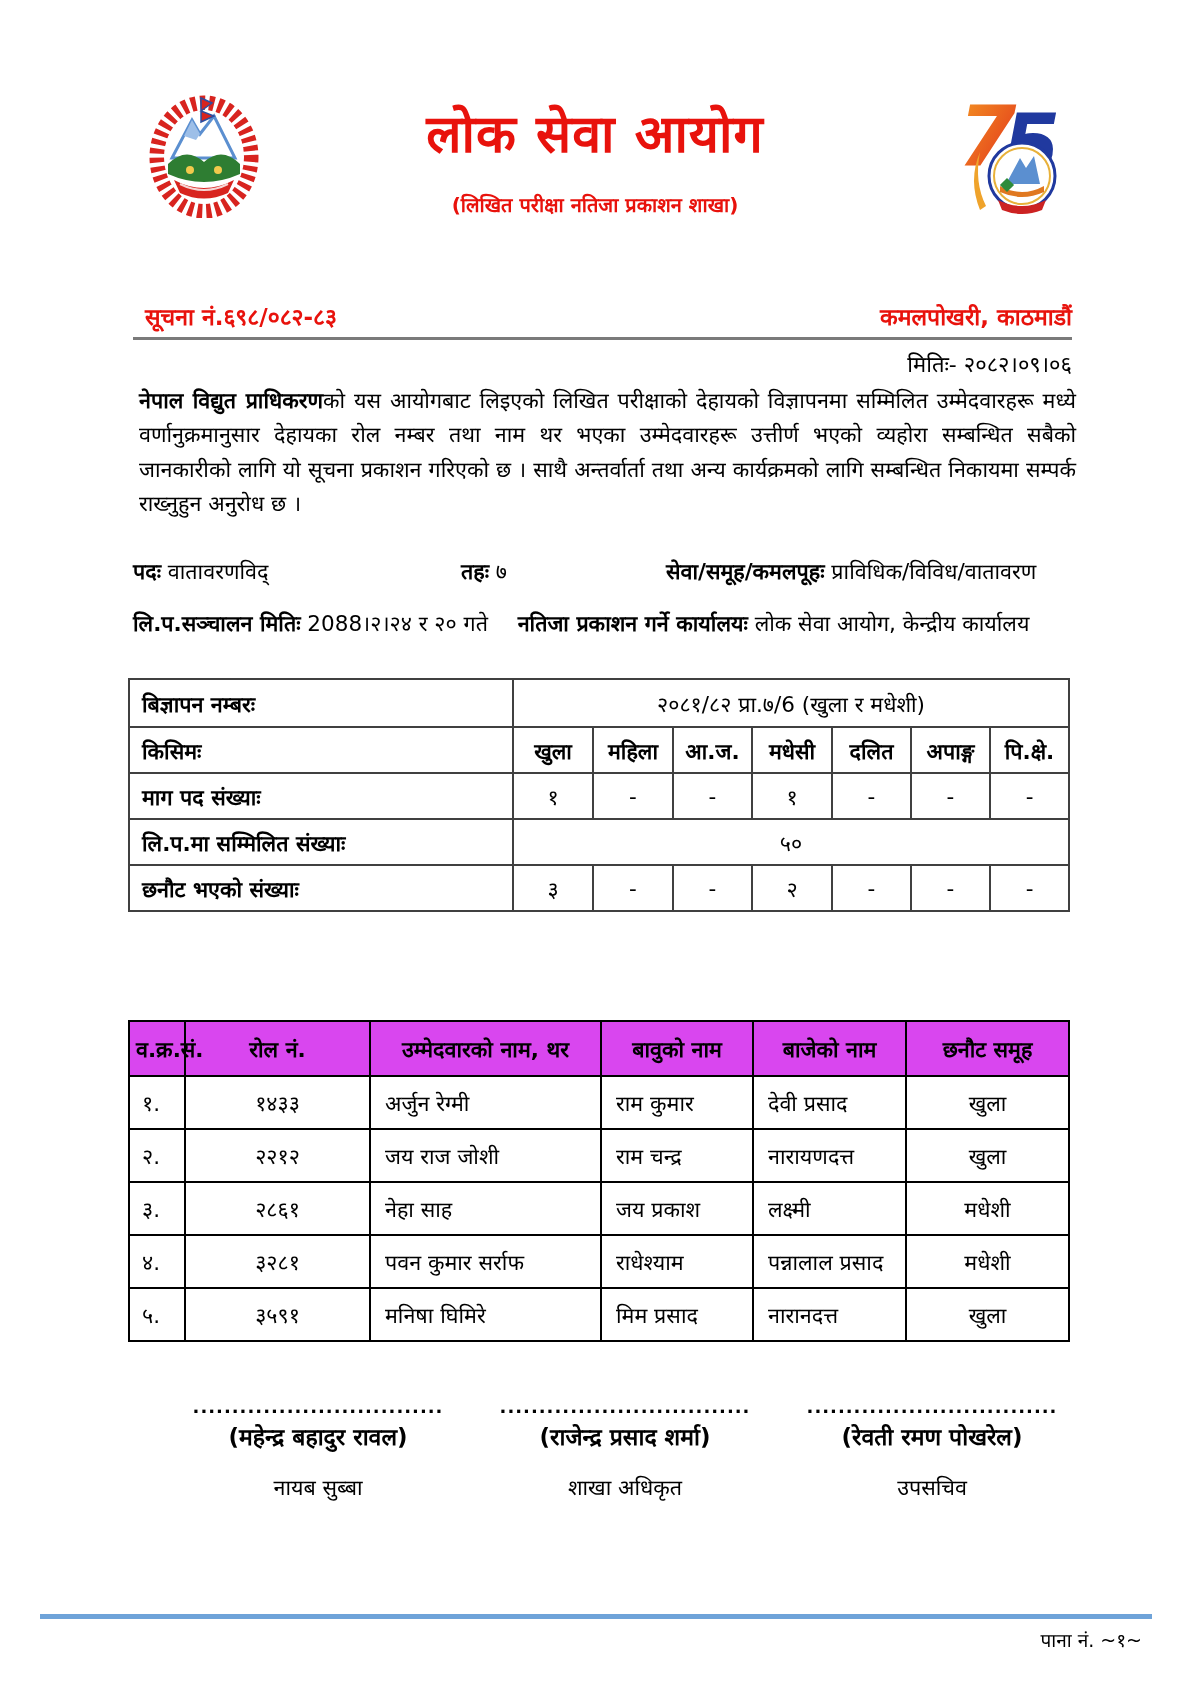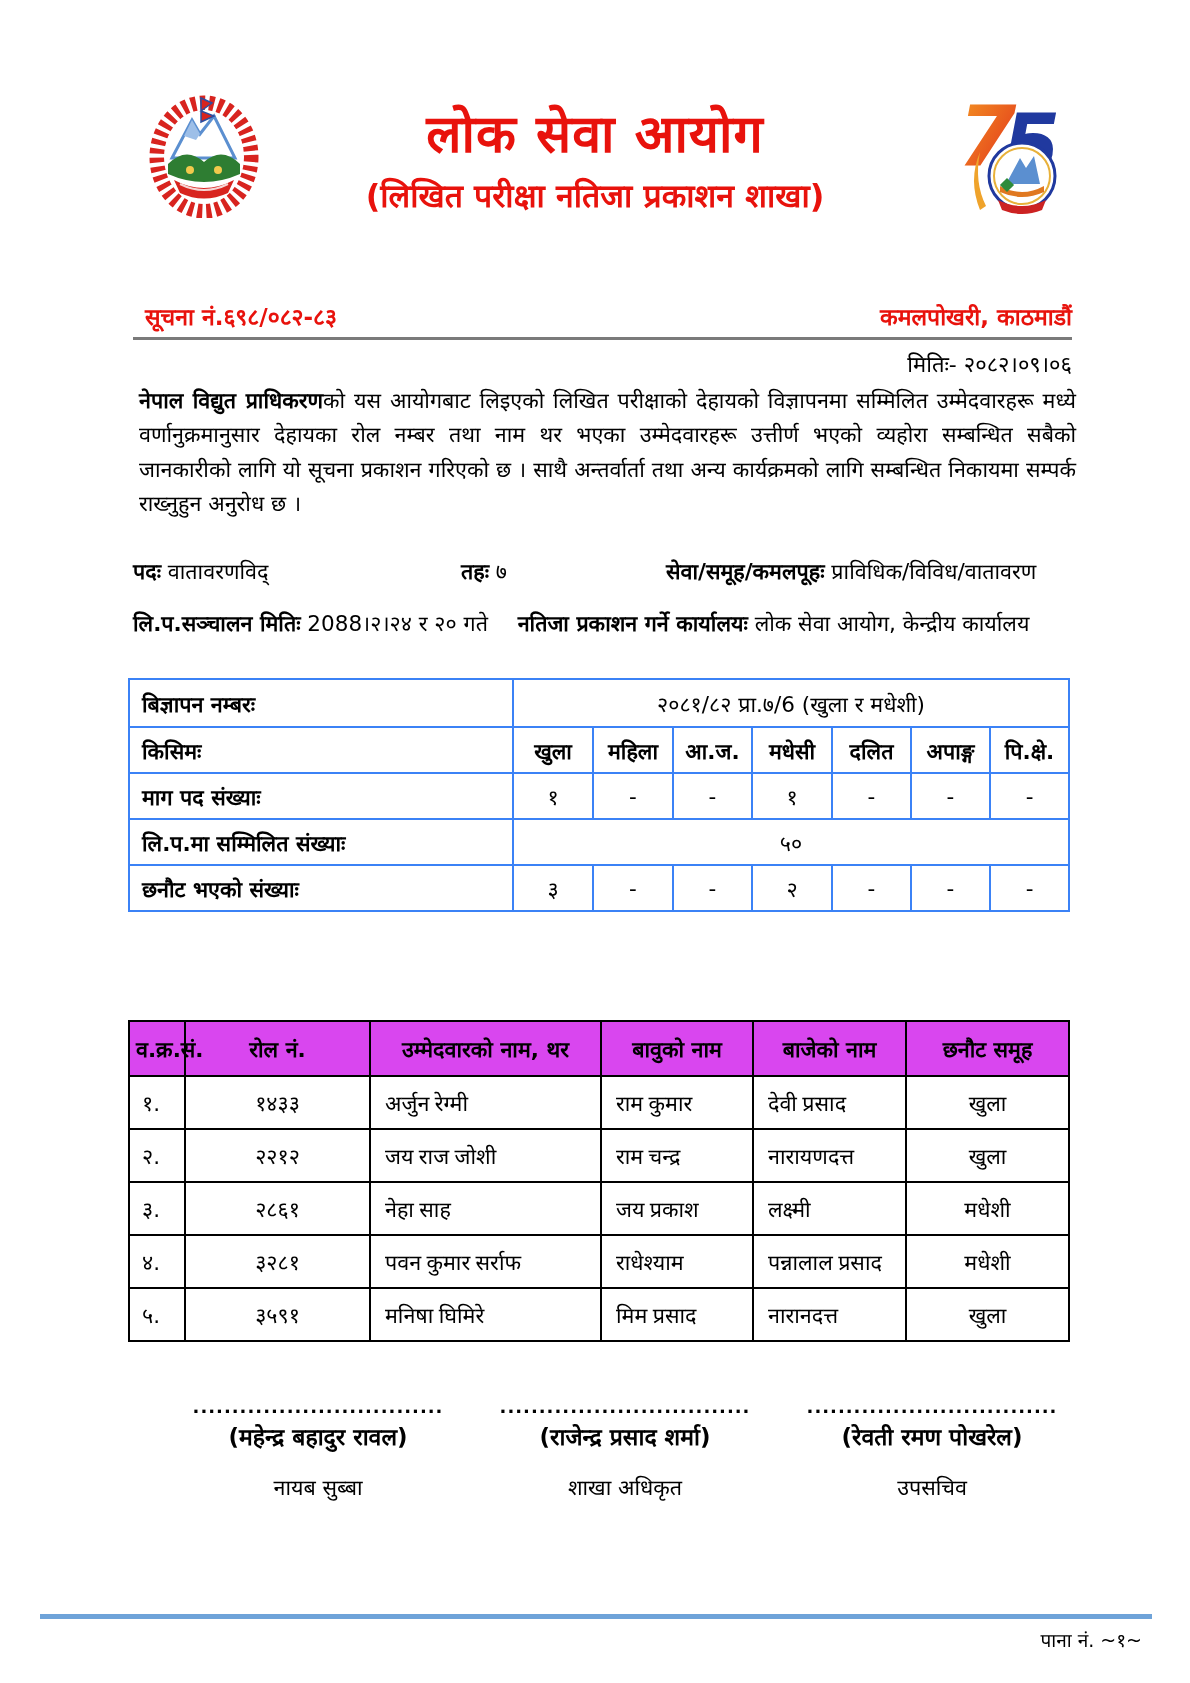--- a/index.html
+++ b/index.html
@@ -8,21 +8,21 @@
   .page {
     position:relative; width:1190px; height:1683px; margin:0 auto;
     background:#ffffff; color:#000; overflow:hidden;
   }
   
   .emblem { position:absolute; left:140px; top:92px; width:128px; height:126px; }
   .logo75 { position:absolute; right:112px; top:88px; width:128px; height:132px; }
   .title-block { position:absolute; left:0; right:0; top:96px; text-align:center; }
   .org-title { font-size:52px; font-weight:bold; color:#e8120c; letter-spacing:1px; }
   .dept1 { margin-top:28px; font-size:28px; font-weight:bold; color:#e8120c; }
-  .dept2 { margin-top:6px;  font-size:32px; font-weight:bold; color:#e8120c; }
+  .dept2 { margin-top:24px;  font-size:20px; font-weight:bold; color:#e8120c; }
   .notice-row {
     position:absolute; top:300px; left:145px; right:118px;
     display:flex; justify-content:space-between; align-items:baseline;
     color:#e8120c; font-size:23px; font-weight:bold;
   }
   .notice-left .num { }
   .divider { position:absolute; top:337px; left:133px; right:118px; height:3px; background:#7a7a7a; }
   .date-row { position:absolute; top:348px; right:118px; font-size:22px; color:#000; }
 
   
@@ -36,32 +36,32 @@
   .meta-row1 .seg1 { width:328px; }
   .meta-row1 .seg2 { width:205px; }
   .meta-row1 .seg3 { flex:1; }
   .meta-row2 { position:absolute; top:608px; left:133px; width:947px; font-size:21.5px; }
   .lbl { font-weight:bold; }
   .gap { display:inline-block; width:16px; }
 
   
   table { border-collapse:collapse; table-layout:fixed; }
   .t1 { position:absolute; top:678px; left:128px; width:940px; font-size:21.5px; }
-  .t1 td { border:2px solid #3b82f6; height:46px; padding:2px 6px; text-align:center; vertical-align:middle; }
+  .t1 td { border:2px solid #404040; height:46px; padding:2px 6px; text-align:center; vertical-align:middle; }
   .t1 td.labelcell { text-align:left; font-weight:bold; padding-left:12px; }
   .t1 tr.r1 td { height:48px; }
   .t1 td.hdr { font-weight:bold; }
 
   
   .t2 { position:absolute; top:1020px; left:128px; width:940px; font-size:21.5px; }
   .t2 td { border:2px solid #000; height:53px; padding:2px 6px; vertical-align:middle; }
   .t2 tr.thead td { background:#d946ef; font-weight:bold; text-align:center; height:55px; }
   .t2 td.c-sn   { text-align:left; padding-left:12px; }
   .t2 td.c-roll { text-align:center; }
-  .t2 td.c-name, .t2 td.c-father, .t2 td.c-grand { text-align:left; padding-left:14px;font-family:Liberation Serif, serif; }
+  .t2 td.c-name, .t2 td.c-father, .t2 td.c-grand { text-align:left; padding-left:14px; }
   .t2 td.c-group { text-align:center; }
 
   
   .signatures {
     position:absolute; top:1398px; left:168px; right:108px;
     display:flex; justify-content:space-between;
   }
   .sig { width:300px; text-align:center; }
   .sig .dots  { font-size:18px; font-weight:bold; letter-spacing:1px; line-height:1; }
   .sig .name  { font-size:23px; font-weight:bold; margin-top:4px; }

